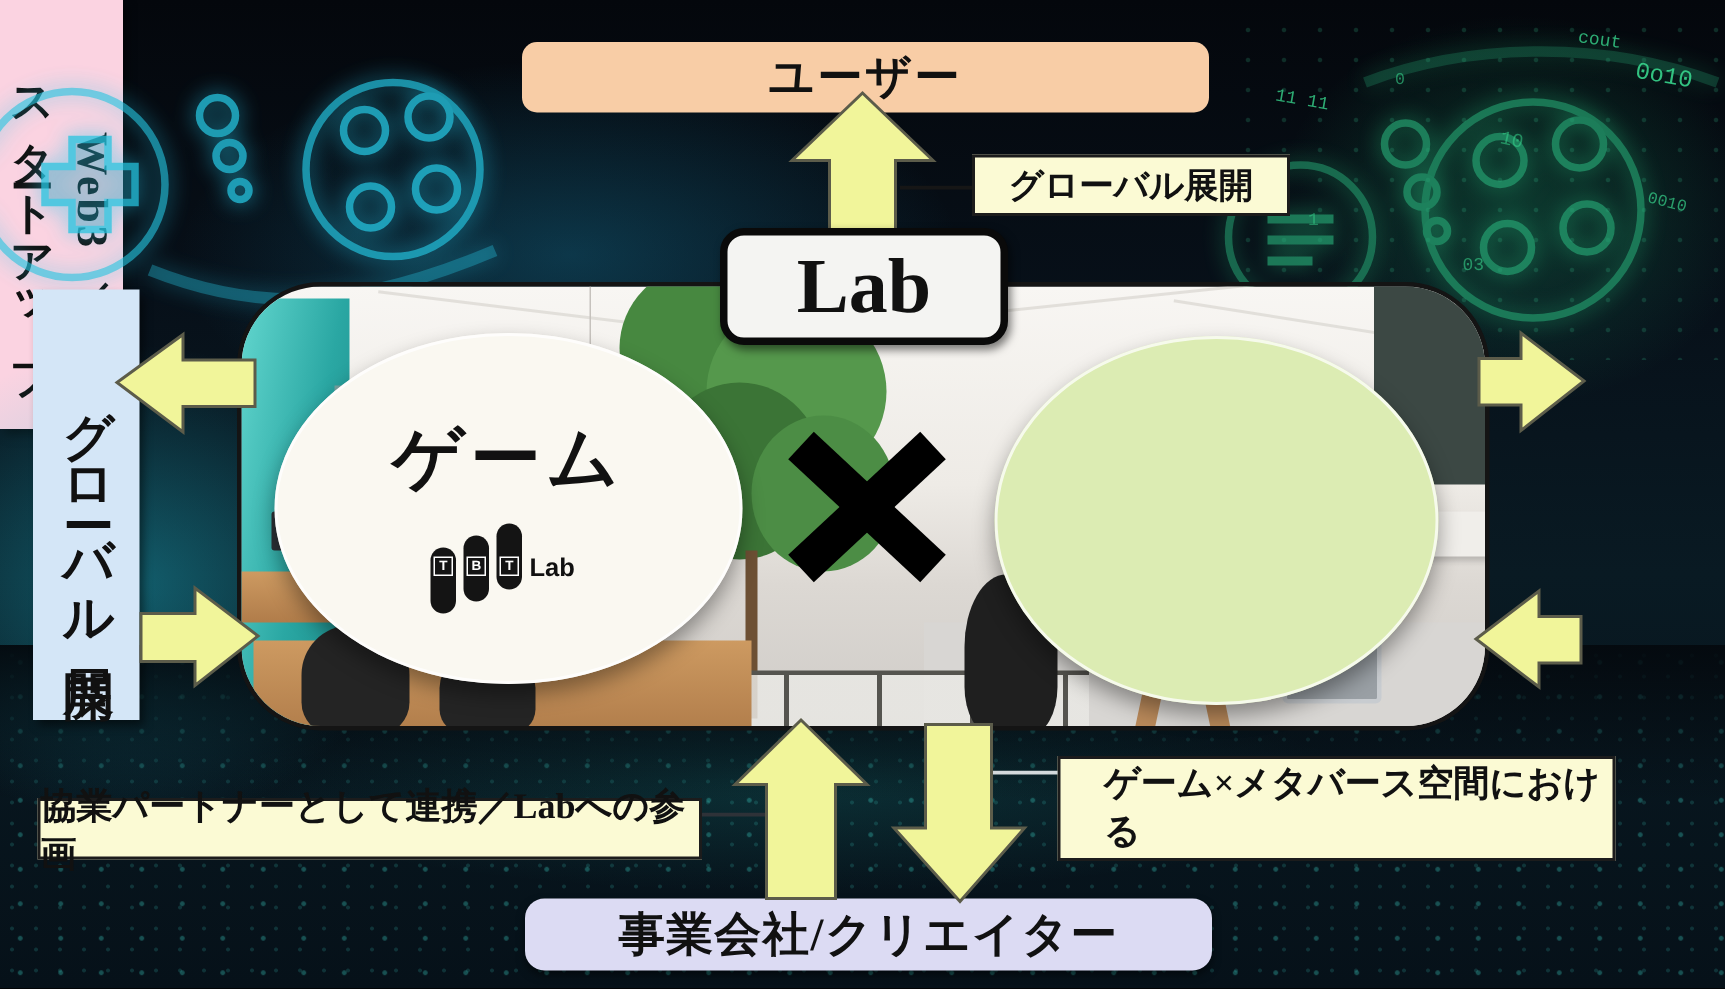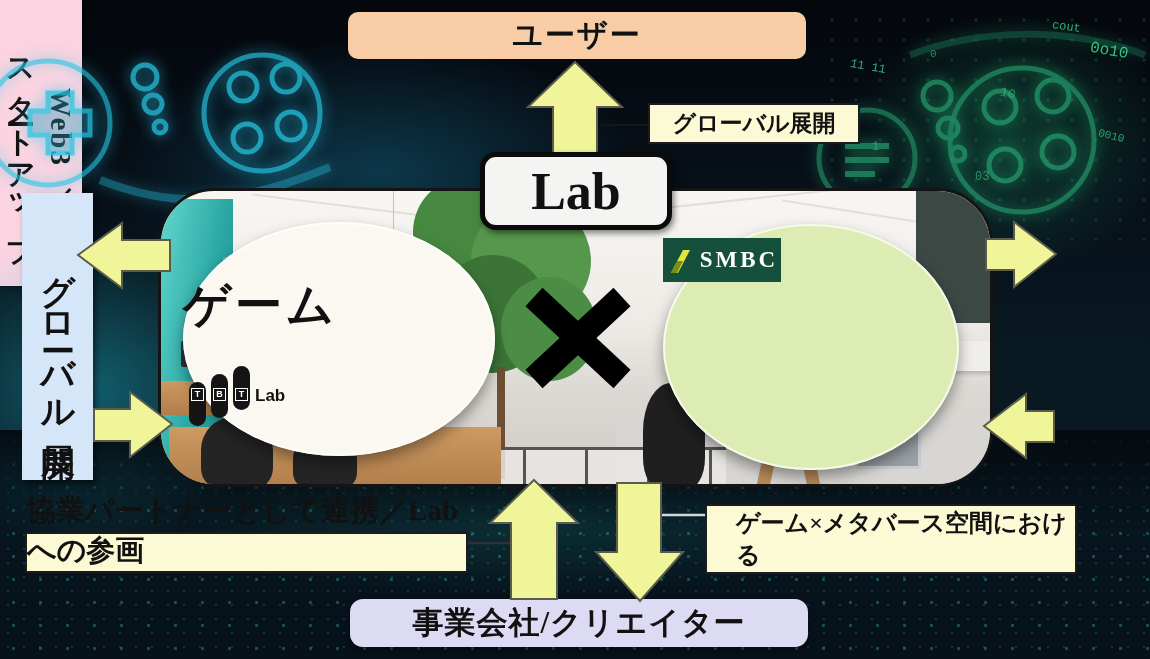--- a/index.html
+++ b/index.html
@@ -56,44 +56,44 @@
   .ph-deskw { position:absolute; background:#f0eeea; box-shadow:0 3px 4px rgba(0,0,0,.18); }
   .ph-leg { position:absolute; width:13px; background:#b9895a; }
   .ph-chair2 { position:absolute; background:#9aa0a5; border:3px solid #c8ccd0; border-radius:10px 10px 4px 4px; }
   .ph-lamp { position:absolute; width:1px; background:#c6c2bd; }
   .ph-lamp::after { content:""; position:absolute; left:-3px; bottom:-6px; width:7px; height:7px;
     border-radius:50%; background:#f2d9a0; }
 
   
   .node { position:absolute; display:flex; align-items:center; justify-content:center;
           font-weight:700; text-align:center; }
-  .user-box { left:348px; top:12px; width:458px; height:47px; border-radius:10px;
+  .user-box { left:348px; top:28px; width:458px; height:47px; border-radius:10px;
     background:var(--user_bg); font-size:30px; letter-spacing:2px; }
   .lab-box { left:480px; top:152px; width:192px; height:78px; border-radius:16px;
     background:#f4f4f2; border:5px solid #0a0a0a; font-size:52px; font-weight:600;
     box-shadow:2px 3px 6px rgba(0,0,0,.5); }
   .global-box { left:22px; top:193px; width:71px; height:287px; background:var(--global_bg);
     box-shadow:3px 4px 6px rgba(0,0,0,.5); font-size:34px; letter-spacing:3px; }
   .web3-box { left:1053px; top:195px; width:82px; height:286px; background:var(--web3_bg);
     box-shadow:3px 4px 6px rgba(0,0,0,.5); display:flex; flex-direction:row-reverse;
     align-items:center; justify-content:center; font-size:29px; font-weight:700; }
   .partner-box { left:350px; top:599px; width:458px; height:48px; border-radius:13px;
     background:var(--partner_bg); font-size:31px; letter-spacing:1px;
     box-shadow:0 3px 6px rgba(0,0,0,.5); }
   .vtext { writing-mode:vertical-rl; text-orientation:mixed; letter-spacing:3px; }
   .lbl { position:absolute; background:var(--label_bg); border:2px solid var(--label_border);
     font-weight:700; display:flex; align-items:center; justify-content:center; }
   .lbl-top { left:648px; top:103px; width:212px; height:41px; font-size:23px; }
-  .lbl-bl  { left:25px; top:532px; width:443px; height:41px; font-size:29px;align-items:flex-end; }
+  .lbl-bl  { left:25px; top:532px; width:443px; height:41px; font-size:24px; }
   .lbl-br  { left:705px; top:504px; width:372px; height:70px; font-size:24px;
              flex-direction:column; align-items:flex-start; padding-left:29px; line-height:32px; }
 
   
   .ell { position:absolute; border-radius:50%; display:flex; flex-direction:column;
-         align-items:flex-start; box-shadow:0 7px 14px rgba(0,0,0,.38), inset 0 0 0 2px rgba(255,255,255,.75);gap:17px; }
+         align-items:center; box-shadow:0 7px 14px rgba(0,0,0,.38), inset 0 0 0 2px rgba(255,255,255,.75); }
   .ell-game { left:183px; top:222px; width:312px; height:234px; background:var(--game_bg); }
   .ell-biz  { left:663px; top:224px; width:296px; height:246px; background:var(--business_bg); }
   .ell-title { font-weight:700; }
   .game-title { font-size:47px; margin-top:52px; letter-spacing:4px; }
   .biz-title  { font-size:43px; margin-top:48px; letter-spacing:2px; }
 
   
   .tbt { position:relative; width:116px; height:66px; margin-top:12px; }
   .tbt .bar { position:absolute; width:17px; height:44px; border-radius:9px; background:#141414; }
   .tbt .b1 { left:6px;  top:16px; } .tbt .b2 { left:28px; top:8px; } .tbt .b3 { left:50px; top:0; }
@@ -239,27 +239,20 @@
       <div class="bar b2"></div>
       <div class="bar b3"></div>
       <div class="lt l1">T</div>
       <div class="lt l2">B</div>
       <div class="lt l3">T</div>
       <div class="lab-txt">Lab</div>
     </div>
   </div>
 
   <div class="ell ell-biz">
-    <div class="smbc">
-      <svg width="26" height="28" viewBox="0 0 26 28">
-        <polygon points="5,27 17,4 24,4 12,27" style="fill:var(--smbc_mark_light)"></polygon>
-        <polygon points="5,27 11,15 17,15 11,27" style="fill:var(--smbc_mark_dark)"></polygon>
-      </svg>
-      <span class="txt">SMBC</span>
-    </div>
   </div>
 
   <svg class="overlay" style="left:520px;top:285px" width="116" height="106" viewBox="0 0 116 106" aria-label="✕">
     <line x1="14" y1="12" x2="102" y2="94" stroke="#000" stroke-width="25"></line>
     <line x1="102" y1="12" x2="14" y2="94" stroke="#000" stroke-width="25"></line>
   </svg>
 
 </div>
 
 </body></html>

